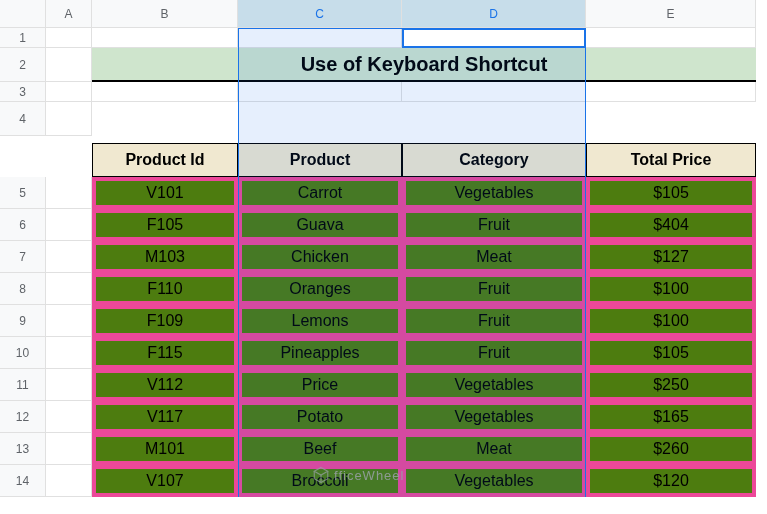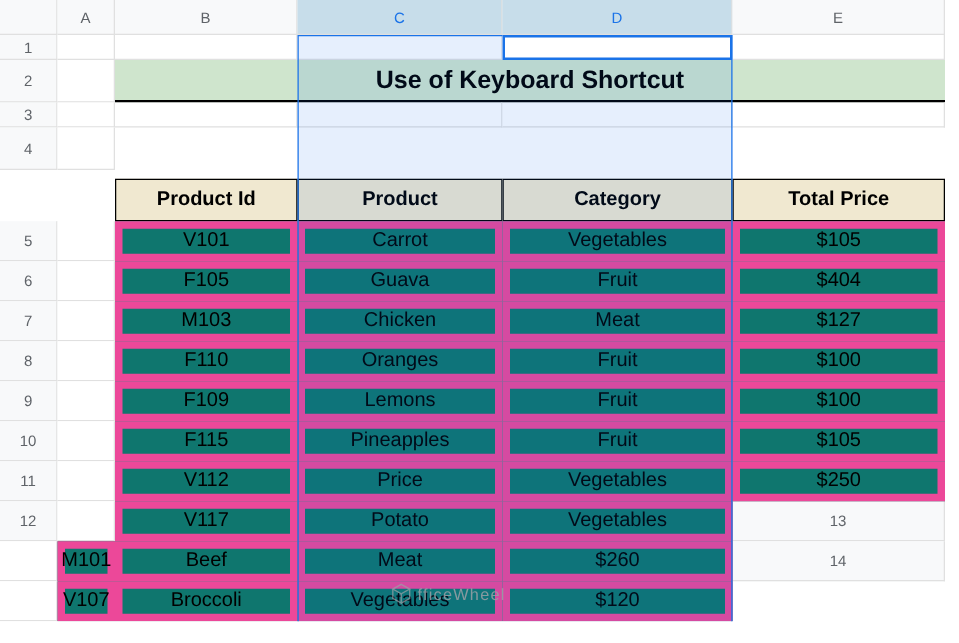--- a/index.html
+++ b/index.html
@@ -67,22 +67,22 @@
   }
   .thdr {
     background: #f0e8d0;
     font-weight: bold;
     font-size: 16px;
     border: 1px solid #000;
     margin-top: 41px;
   }
   .tcell {
     font-size: 16px;
-    border: 6px solid #ec4899;
-    background: #0f766e;
+    border: 4px solid #ec4899;
+    background: #4d7c0f;
   }
   .sel-overlay {
     position: absolute;
     pointer-events: none;
     background: rgba(14, 101, 235, 0.10);
   }
   .sel-border {
     position: absolute;
     pointer-events: none;
     border: 1px solid #1a73e8;
@@ -196,20 +196,21 @@
   <div class="cell h32 tcell">V112</div>
   <div class="cell h32 tcell">Price</div>
   <div class="cell h32 tcell">Vegetables</div>
   <div class="cell h32 tcell">$250</div>
 
   <div class="rowhdr h32">12</div>
   <div class="cell h32"></div>
   <div class="cell h32 tcell">V117</div>
   <div class="cell h32 tcell">Potato</div>
   <div class="cell h32 tcell">Vegetables</div>
+  <div class="cell h32 tcell">$165</div>
 
   <div class="rowhdr h32">13</div>
   <div class="cell h32"></div>
   <div class="cell h32 tcell">M101</div>
   <div class="cell h32 tcell">Beef</div>
   <div class="cell h32 tcell">Meat</div>
   <div class="cell h32 tcell">$260</div>
 
   <div class="rowhdr h32">14</div>
   <div class="cell h32"></div>

